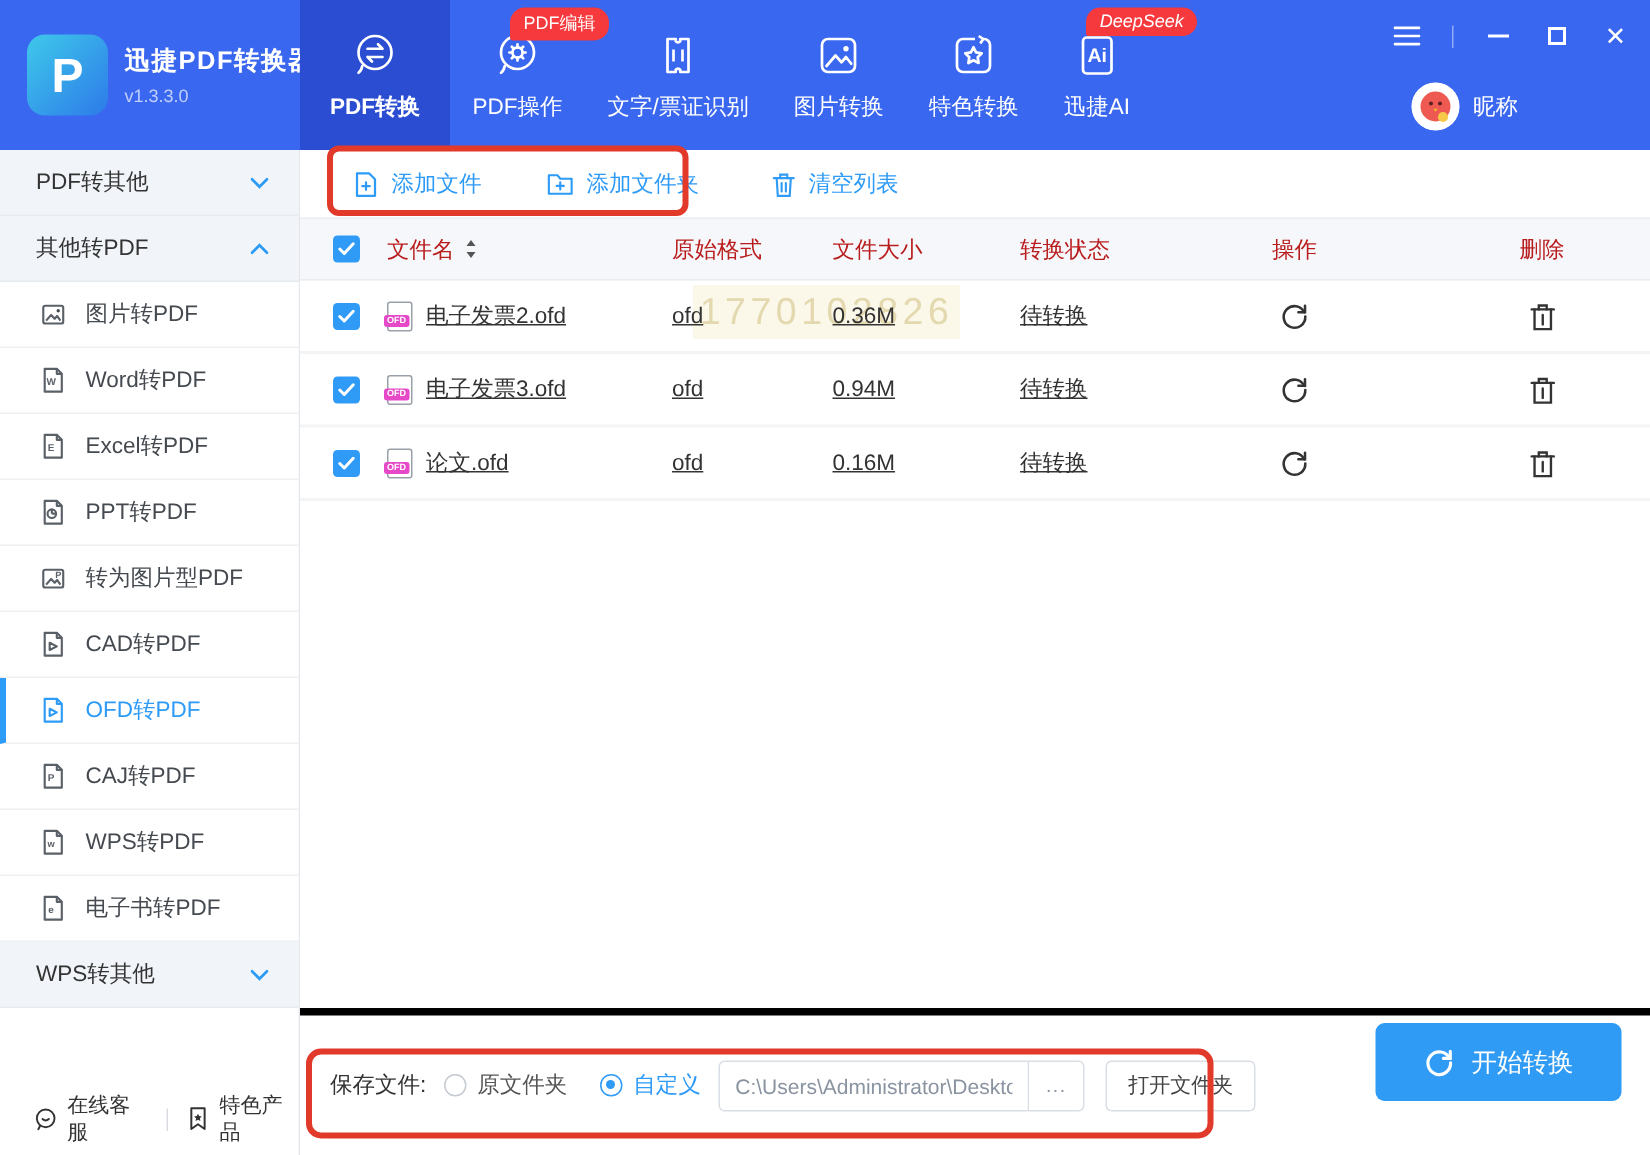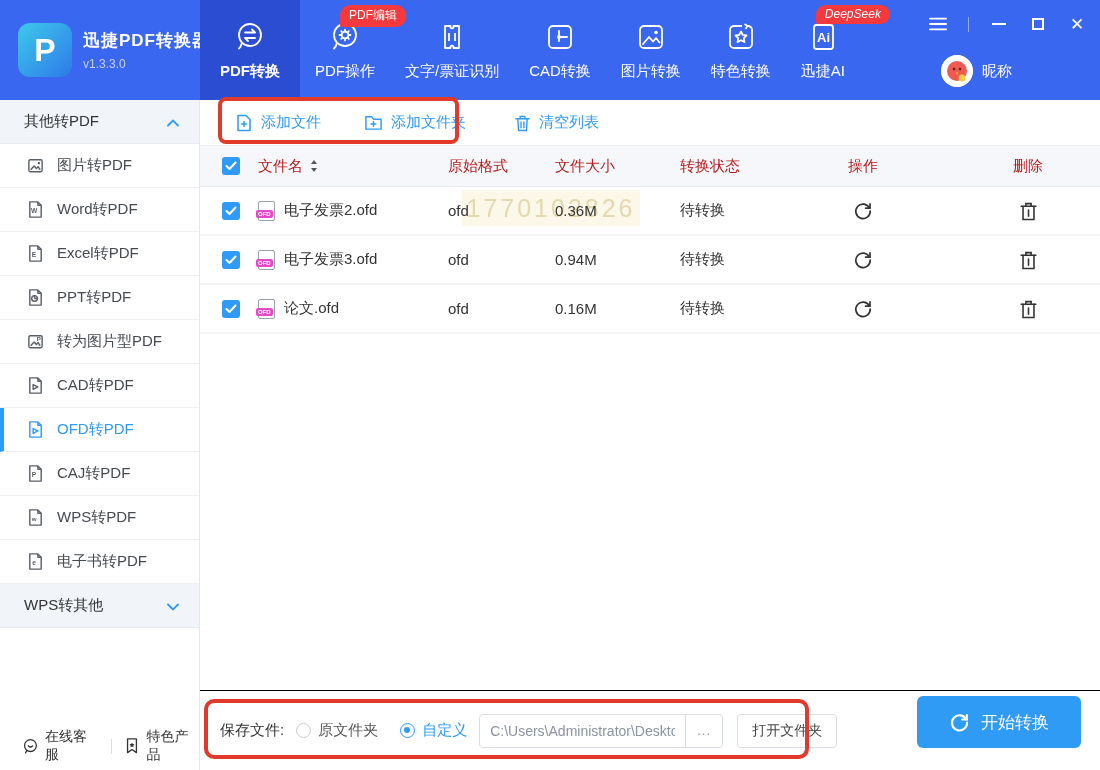--- a/index.html
+++ b/index.html
@@ -57,34 +57,34 @@
   .tl-addfile { margin-left:35px; }
   .tl-addfolder { margin-left:43px; }
   .tl-clear { margin-left:48px; }
 
   .grid-cols { display:grid; grid-template-columns:48px 192px 107px 125px 98px 186px 1fr; align-items:center; }
   .table-header { height:41px; background:#f5f7fa; font-size:15px; color:#b91c1c; border-bottom:1px solid #e9ecf0; }
   .th-name { display:flex; align-items:center; gap:7px; padding-left:10px; }
   .pad8 { padding-left:8px; }
   .ccenter { justify-self:center; }
 
-  .file-row { height:49px; border-bottom:2px solid #f3f4f6; font-size:15px; color:#333; position:relative; z-index:1; }
+  .file-row { height:49px; border-bottom:2px solid #f3f4f6; font-size:15px; color:#333; position:relative; z-index:1;text-decoration:underline; }
   .name-cell { display:flex; align-items:center; gap:9px; padding-left:10px; }
   .checkbox { width:18px; height:18px; margin-left:22px; border-radius:3px; background:#2f9bf7;
               display:flex; align-items:center; justify-content:center; cursor:pointer; }
   .ofd-icon { position:relative; width:17px; height:20px; border:1.5px solid #9aa0a8; border-radius:2px; background:#fff; }
   .ofd-tag { position:absolute; left:-3px; bottom:2px; background:#e649c8; color:#fff; font-size:6px;
              font-weight:bold; padding:1px 2px; border-radius:2px; line-height:1; }
   .watermark { position:absolute; left:262px; top:90px; width:178px; height:36px; background:#fbf8ea;
                color:#e3d8ae; font-size:25px; letter-spacing:3px; display:flex; align-items:center;
                justify-content:center; z-index:0; }
   .refresh-btn, .trash-btn { cursor:pointer; display:flex; align-items:center; justify-content:center; }
 
   
-  .bottom-bar { position:absolute; left:0; right:0; bottom:0; height:80px; border-top:1px solid #000000;
+  .bottom-bar { position:absolute; left:0; right:0; bottom:0; height:98px; border-top:5px solid #000000;
                 background:#fff; display:flex; align-items:center; }
   .save-label { margin-left:20px; font-size:15px; color:#333; }
   .radio-group { display:flex; align-items:center; gap:7px; margin-left:12px; cursor:pointer; }
   .radio { width:15px; height:15px; border-radius:50%; border:1.5px solid #c6cad1; background:#fff; position:relative; }
   .radio.selected { border-color:#2f9bf7; }
   .radio.selected::after { content:""; position:absolute; left:3px; top:3px; width:6px; height:6px;
                            border-radius:50%; background:#2f9bf7; }
   .radio-label { font-size:15px; color:#555; }
   .radio-label.blue { color:#2e9bf7; }
   .path-group { display:flex; margin-left:12px; border:1px solid #d9dde4; border-radius:4px; height:34px; background:#fff; }
@@ -146,31 +146,20 @@
       <div class="tab">
         <span class="ticon">
           <svg width="32" height="32" viewBox="0 0 32 32" fill="none" stroke="#fff" stroke-width="1.8" stroke-linejoin="round">
             <path d="M9 5 h5.5 v1.5 a1.8 1.8 0 0 0 3 0 V5 H23 v22 h-5.5 v-1.5 a1.8 1.8 0 0 0 -3 0 V27 H9 z"></path>
             <path d="M13 12 v8 M19 12 v8"></path>
           </svg>
         </span>
         <span>文字/票证识别</span>
       </div>
 
-      <div class="tab">
-        <span class="ticon">
-          <svg width="32" height="32" viewBox="0 0 32 32" fill="none" stroke="#fff" stroke-width="1.8" stroke-linecap="round">
-            <rect x="5" y="5" width="22" height="22" rx="4"></rect>
-            <path d="M15 10 v10"></path>
-              <circle cx="15" cy="16" r="2" fill="#fff" stroke="none"></circle>
-              <path d="M15 16 h8"></path>
-          </svg>
-        </span>
-        <span>CAD转换</span>
-      </div>
 
       <div class="tab">
         <span class="ticon">
           <svg width="32" height="32" viewBox="0 0 32 32" fill="none" stroke="#fff" stroke-width="1.8" stroke-linecap="round" stroke-linejoin="round">
             <rect x="5" y="5" width="22" height="22" rx="4"></rect>
             <circle cx="21" cy="11.5" r="1.8" fill="#fff" stroke="none"></circle>
             <path d="M8 23 l6 -7 4 4.5 3 -3.5 3.5 4.5"></path>
           </svg>
         </span>
         <span>图片转换</span>
@@ -225,20 +214,28 @@
           <path d="M14.5 17.5 l3 0 -1.5 2 z" fill="#f7b32b"></path>
           <circle cx="21" cy="23" r="3.4" fill="#f7c948"></circle>
         </svg>
       </span>
       <span>昵称</span>
     </div>
   </div>
 
   <div class="sidebar">
     <div class="section">
+      <span>PDF转其他</span>
+      <span>
+        <svg width="12" height="8" viewBox="0 0 12 8" fill="none" stroke="#2e9bf7" stroke-width="1.8" stroke-linecap="round">
+            <path d="M1 1.5 l5 5 5 -5"></path>
+          </svg>
+      </span>
+    </div>
+    <div class="section">
       <span>其他转PDF</span>
       <span>
         <svg width="12" height="8" viewBox="0 0 12 8" fill="none" stroke="#2e9bf7" stroke-width="1.8" stroke-linecap="round">
             <path d="M1 6.5 l5 -5 5 5"></path>
           </svg>
       </span>
     </div>
 
     <div class="side-item">
       <svg width="19" height="19" viewBox="0 0 20 20" fill="none" stroke-width="1.5" stroke-linejoin="round">

